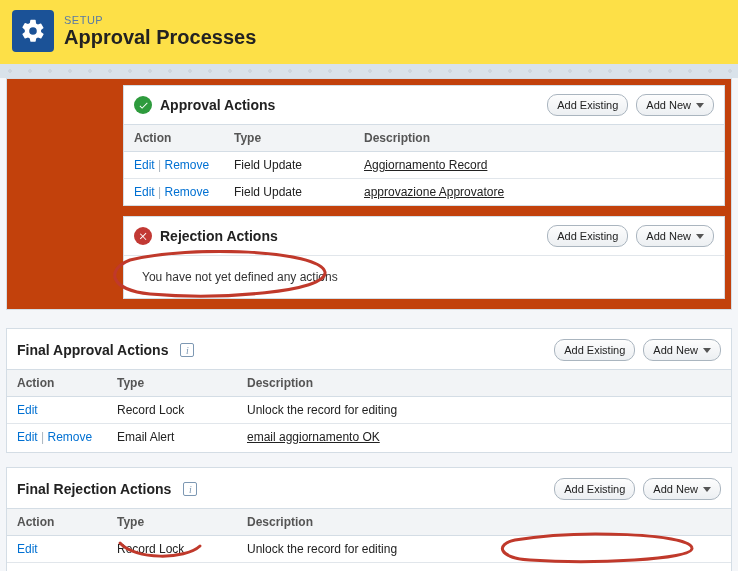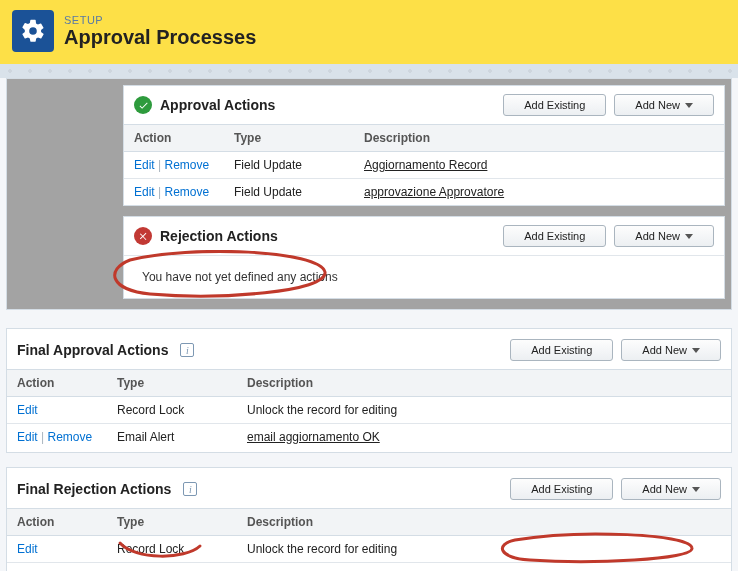--- a/index.html
+++ b/index.html
@@ -30,44 +30,44 @@
   .gear-box svg { width: 26px; height: 26px; fill: #fff; }
   .setup-txt { font-size: 11px; color: #5a7aa4; letter-spacing: .5px; }
   .page-title { font-size: 20px; font-weight: bold; color: #222; }
   .decor-band {
     height: 14px;
     background: radial-gradient(circle at 10px 7px, rgba(0,0,0,0.05) 2px, transparent 2px);
     background-color: #d9e2ea;
     background-size: 20px 14px;
   }
   .panel {
-    background: #a3a3a3;
+    background: #c2410c;
     border: 1px solid #d4dde5;
     margin: 0 6px 18px 6px;
     padding: 6px 6px 10px 6px;
   }
   .sec-box {
     border: 1px solid #d4dde5;
     margin: 0 0 10px 110px;
     background: #fff;
   }
   .sec-header {
     display: flex;
     align-items: center;
     padding: 8px 10px;
     gap: 8px;
   }
   .sec-title { font-weight: bold; font-size: 14px; color: #222; flex: none; }
   .spacer { flex: 1; }
   .btn {
     border: 1px solid #aab5bf;
     background: linear-gradient(#fdfdfd,#eceff2);
-    border-radius: 3px;
+    border-radius: 10px;
     font-size: 11px;
-    padding: 4px 20px;
+    padding: 4px 9px;
     cursor: pointer;
     color: #222;
     display: inline-flex;
     align-items: center;
     gap: 5px;
     white-space: nowrap;
   }
   .btn .tri {
     width: 0; height: 0;
     border-left: 4px solid transparent;

